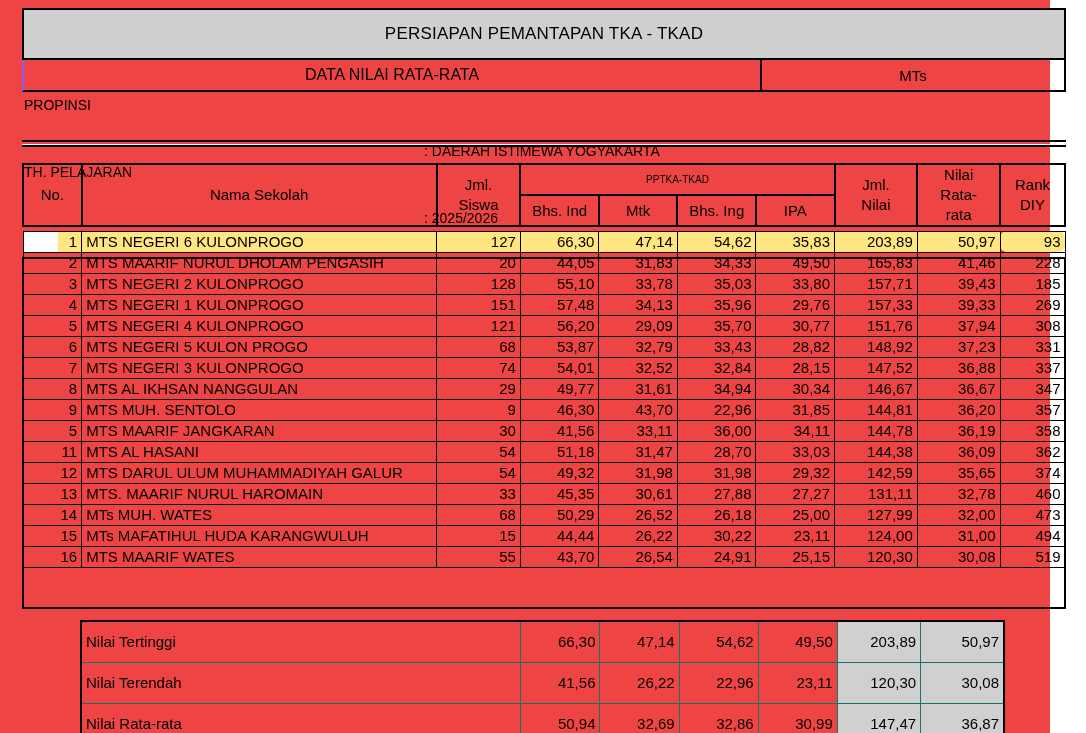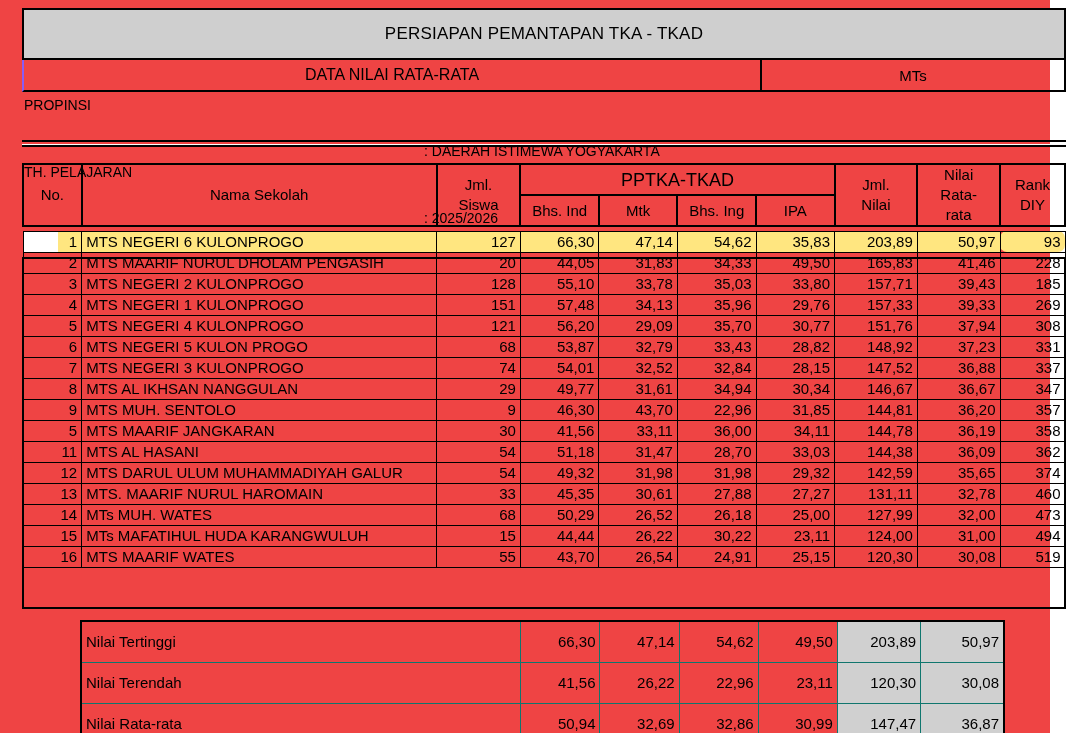--- a/index.html
+++ b/index.html
@@ -103,21 +103,21 @@
     white-space: nowrap;
     overflow: hidden;
   }
   thead th {
     font-weight: normal;
     text-align: center;
     vertical-align: middle;
   }
   .hd-outer { border: 2px solid #000 !important; }
   .hd-tall { height: 88px; }
-  .hd-group { height: 30px; font-size: 18px; }
+  .hd-group { height: 30px; font-size: 10px; }
   .hd-sub { height: 58px; font-size: 15px; }
 
   .sep-row td {
     border: none !important;
     height: 5px !important;
     padding: 0;
   }
 
   tbody.body-rows td {
     border: 1px solid #000;

